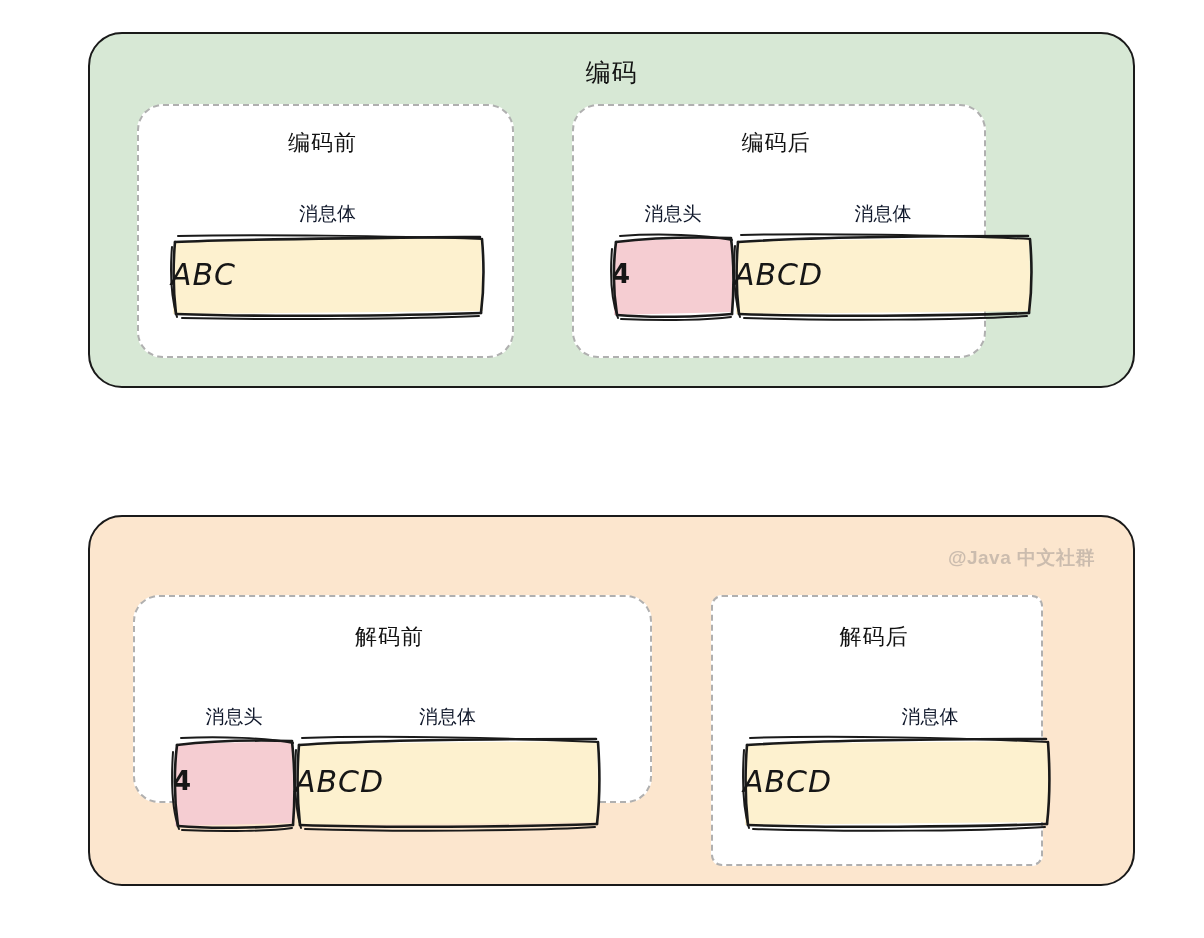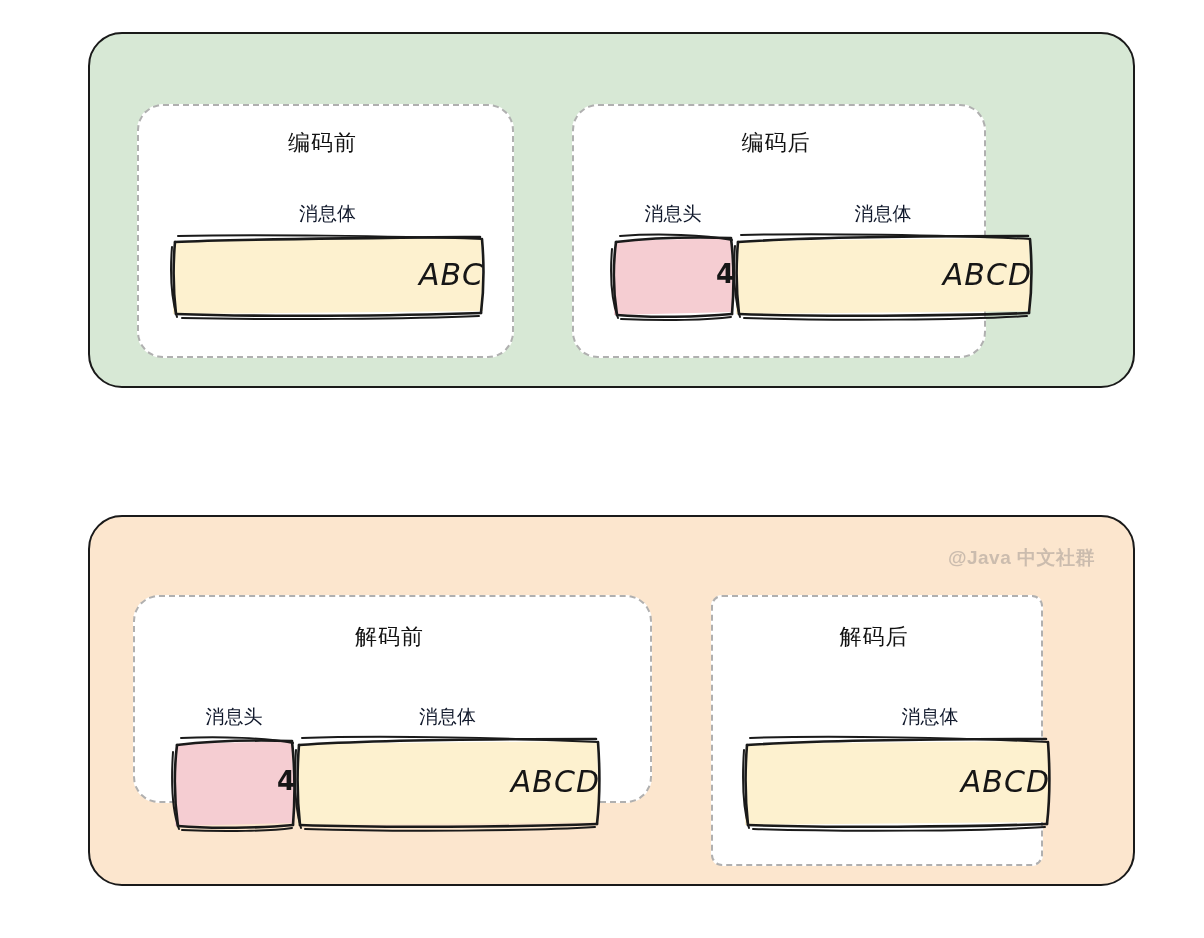--- a/index.html
+++ b/index.html
@@ -98,21 +98,21 @@
     margin-bottom: 7px;
     text-align: center;
     font-size: 19px;
     color: #0f172a;
     white-space: nowrap;
   }
   .sketchbox {
     position: relative;
     display: flex;
     align-items: center;
-    justify-content: flex-end;
+    justify-content: flex-start;
   }
   .sketchbox svg {
     position: absolute;
     left: -7px; top: -7px;
     overflow: visible;
     pointer-events: none;
   }
   .box-text {
     position: relative;
     z-index: 2;
@@ -126,20 +126,21 @@
     font-style: normal;
     font-weight: 700;
     font-size: 26px;
     letter-spacing: 0;
   }
 </style>
 </head>
 <body>
 
 <div class="section" id="section-encode">
+  <div class="section-title">编码</div>
 
   <div class="panel" id="panel-before-encode">
     <div class="panel-title">编码前</div>
 
     <div class="boxrow" style="left:32px; top:128px;">
       <div class="boxgroup">
         <div class="box-label">消息体</div>
         <div class="sketchbox" style="width:313px;height:80px;">
           <svg width="327" height="94" viewBox="0 0 327 94" fill="none" aria-hidden="true">
             <path d="M10,14 L317,11 L319,84 L9,87 Z" fill="#fdf1cf" stroke="none"></path>

